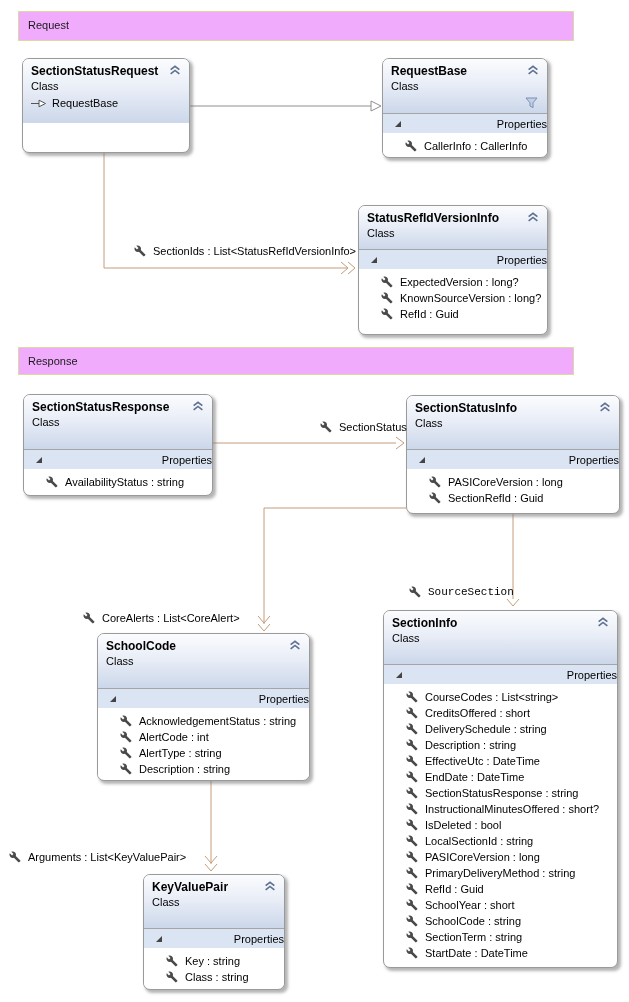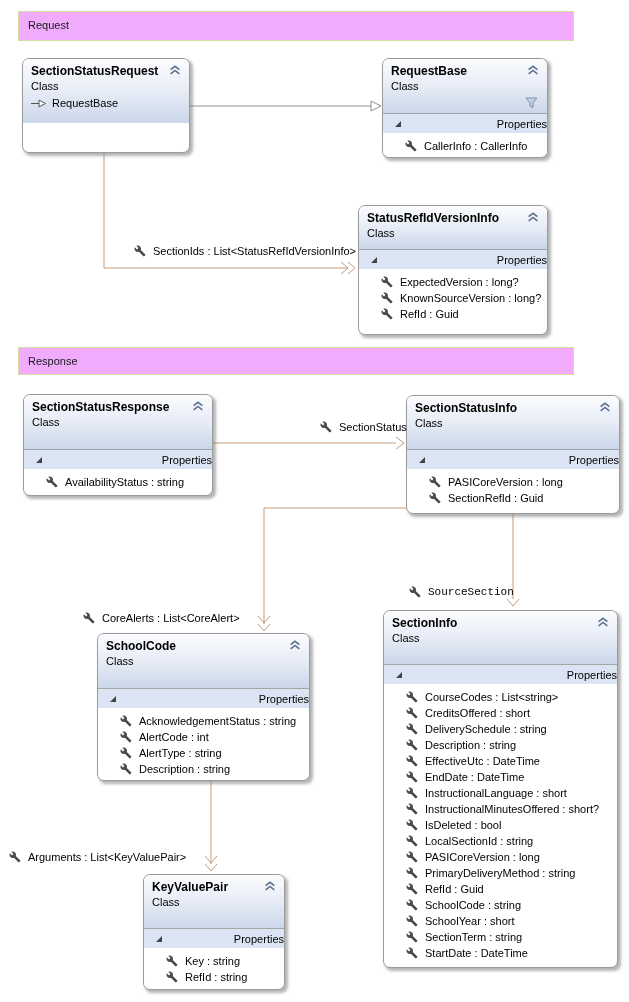--- a/index.html
+++ b/index.html
@@ -389,21 +389,21 @@
               </svg>
             </span>
           <span class="prop-text">EndDate : DateTime</span>
         </div>
           <div class="prop-row">
           <span class="wrench">
             <svg viewBox="0 0 24 24">
                 <path fill="#4A4A4A" d="M22.7 19l-9.1-9.1c.9-2.3.4-5-1.5-6.9-2-2-5-2.4-7.4-1.3L9 6 6 9 1.6 4.7C.4 7.1.9 10.1 2.9 12.1c1.9 1.9 4.6 2.4 6.9 1.5l9.1 9.1c.4.4 1 .4 1.4 0l2.3-2.3c.5-.4.5-1.1.1-1.4z"></path>
               </svg>
             </span>
-          <span class="prop-text">InstructionalLanguage : short</span>
+          <span class="prop-text">SectionStatusResponse : string</span>
         </div>
           <div class="prop-row">
           <span class="wrench">
             <svg viewBox="0 0 24 24">
                 <path fill="#4A4A4A" d="M22.7 19l-9.1-9.1c.9-2.3.4-5-1.5-6.9-2-2-5-2.4-7.4-1.3L9 6 6 9 1.6 4.7C.4 7.1.9 10.1 2.9 12.1c1.9 1.9 4.6 2.4 6.9 1.5l9.1 9.1c.4.4 1 .4 1.4 0l2.3-2.3c.5-.4.5-1.1.1-1.4z"></path>
               </svg>
             </span>
           <span class="prop-text">InstructionalMinutesOffered : short?</span>
         </div>
           <div class="prop-row">
@@ -445,29 +445,29 @@
               </svg>
             </span>
           <span class="prop-text">RefId : Guid</span>
         </div>
           <div class="prop-row">
           <span class="wrench">
             <svg viewBox="0 0 24 24">
                 <path fill="#4A4A4A" d="M22.7 19l-9.1-9.1c.9-2.3.4-5-1.5-6.9-2-2-5-2.4-7.4-1.3L9 6 6 9 1.6 4.7C.4 7.1.9 10.1 2.9 12.1c1.9 1.9 4.6 2.4 6.9 1.5l9.1 9.1c.4.4 1 .4 1.4 0l2.3-2.3c.5-.4.5-1.1.1-1.4z"></path>
               </svg>
             </span>
+          <span class="prop-text">SchoolYear : short</span>
+        </div>
+          <div class="prop-row">
+          <span class="wrench">
+            <svg viewBox="0 0 24 24">
+                <path fill="#4A4A4A" d="M22.7 19l-9.1-9.1c.9-2.3.4-5-1.5-6.9-2-2-5-2.4-7.4-1.3L9 6 6 9 1.6 4.7C.4 7.1.9 10.1 2.9 12.1c1.9 1.9 4.6 2.4 6.9 1.5l9.1 9.1c.4.4 1 .4 1.4 0l2.3-2.3c.5-.4.5-1.1.1-1.4z"></path>
+              </svg>
+            </span>
           <span class="prop-text">SchoolCode : string</span>
-        </div>
-          <div class="prop-row">
-          <span class="wrench">
-            <svg viewBox="0 0 24 24">
-                <path fill="#4A4A4A" d="M22.7 19l-9.1-9.1c.9-2.3.4-5-1.5-6.9-2-2-5-2.4-7.4-1.3L9 6 6 9 1.6 4.7C.4 7.1.9 10.1 2.9 12.1c1.9 1.9 4.6 2.4 6.9 1.5l9.1 9.1c.4.4 1 .4 1.4 0l2.3-2.3c.5-.4.5-1.1.1-1.4z"></path>
-              </svg>
-            </span>
-          <span class="prop-text">SchoolYear : short</span>
         </div>
           <div class="prop-row">
           <span class="wrench">
             <svg viewBox="0 0 24 24">
                 <path fill="#4A4A4A" d="M22.7 19l-9.1-9.1c.9-2.3.4-5-1.5-6.9-2-2-5-2.4-7.4-1.3L9 6 6 9 1.6 4.7C.4 7.1.9 10.1 2.9 12.1c1.9 1.9 4.6 2.4 6.9 1.5l9.1 9.1c.4.4 1 .4 1.4 0l2.3-2.3c.5-.4.5-1.1.1-1.4z"></path>
               </svg>
             </span>
           <span class="prop-text">SectionTerm : string</span>
         </div>
           <div class="prop-row">
@@ -511,21 +511,21 @@
               </svg>
             </span>
           <span class="prop-text">Key : string</span>
         </div>
           <div class="prop-row">
           <span class="wrench">
             <svg viewBox="0 0 24 24">
                 <path fill="#4A4A4A" d="M22.7 19l-9.1-9.1c.9-2.3.4-5-1.5-6.9-2-2-5-2.4-7.4-1.3L9 6 6 9 1.6 4.7C.4 7.1.9 10.1 2.9 12.1c1.9 1.9 4.6 2.4 6.9 1.5l9.1 9.1c.4.4 1 .4 1.4 0l2.3-2.3c.5-.4.5-1.1.1-1.4z"></path>
               </svg>
             </span>
-          <span class="prop-text">RefId : string</span>
+          <span class="prop-text">Class : string</span>
         </div>
         </div>
     </div>
   </div>
 
   <div class="conn-label" style="left:105px;top:245px;padding-left:29px;">
     <span class="wrench">
       <svg viewBox="0 0 24 24">
           <path fill="#4A4A4A" d="M22.7 19l-9.1-9.1c.9-2.3.4-5-1.5-6.9-2-2-5-2.4-7.4-1.3L9 6 6 9 1.6 4.7C.4 7.1.9 10.1 2.9 12.1c1.9 1.9 4.6 2.4 6.9 1.5l9.1 9.1c.4.4 1 .4 1.4 0l2.3-2.3c.5-.4.5-1.1.1-1.4z"></path>
         </svg>

